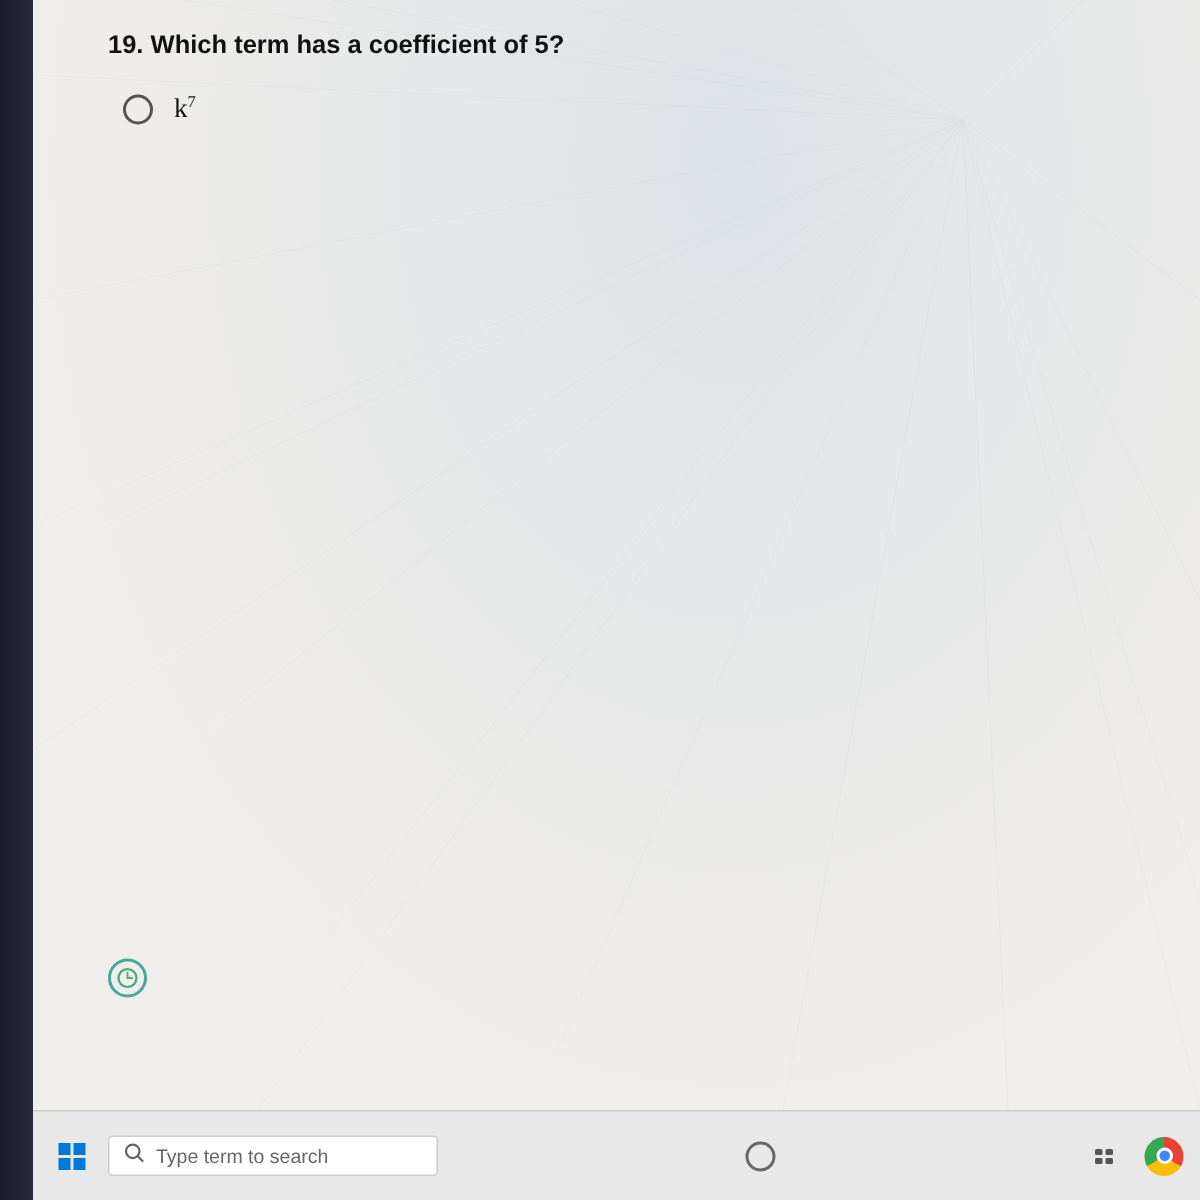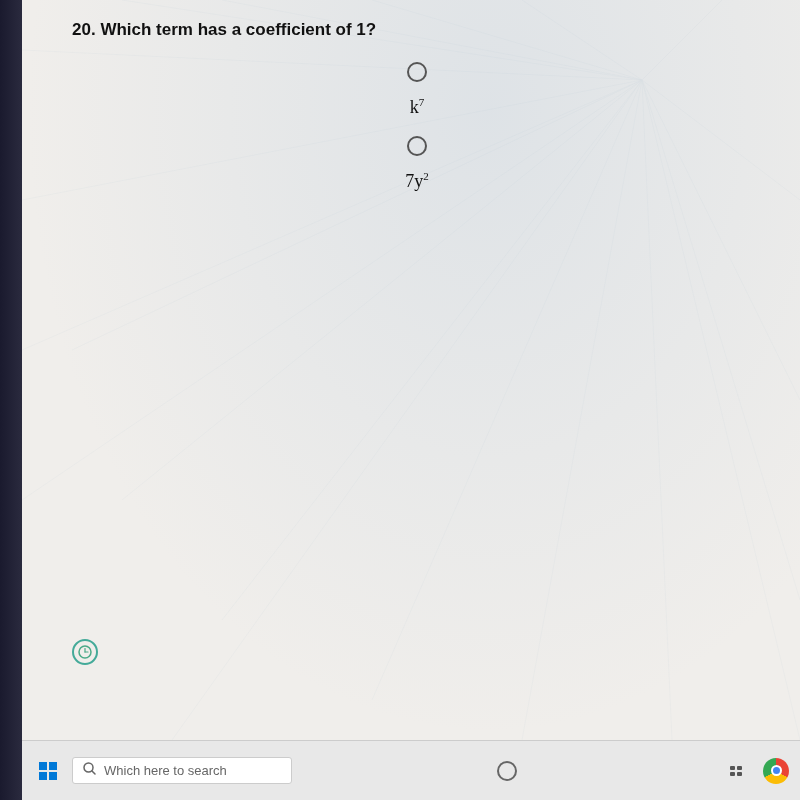--- a/index.html
+++ b/index.html
@@ -77,21 +77,20 @@
       flex-direction: column;
       gap: 18px;
       margin-left: 10px;
     }
 
     .option-item {
       display: flex;
       align-items: center;
       gap: 14px;
       cursor: pointer;
-      flex-direction: column;
     }
 
     .radio-circle {
       width: 20px;
       height: 20px;
       border-radius: 50%;
       border: 2px solid #555;
       background: transparent;
       flex-shrink: 0;
       display: flex;
@@ -283,35 +282,31 @@
       <line x1="620" y1="80" x2="0" y2="50"></line>
       <line x1="620" y1="80" x2="0" y2="350"></line>
       <line x1="620" y1="80" x2="0" y2="500"></line>
       <line x1="620" y1="80" x2="150" y2="740"></line>
       <line x1="620" y1="80" x2="778" y2="740"></line>
     </g>
   </svg>
 
   <div class="question-area">
     <div class="question-title">
-      <span class="question-number">20.</span>
-      <span>Which term has a coefficient of 1?</span>
+      <span class="question-number">19.</span>
+      <span>Which term has a coefficient of 5?</span>
     </div>
 
     <div class="options-list">
 
       <div class="option-item">
         <div class="radio-circle"></div>
         <span class="option-text">k<sup>7</sup></span>
       </div>
 
-      <div class="option-item">
-        <div class="radio-circle"></div>
-        <span class="option-text">7y<sup>2</sup></span>
-      </div>
 
 
 
     </div>
   </div>
 
   <div class="clock-area">
     <div class="clock-icon">
       <svg width="14" height="14" viewBox="0 0 14 14">
         <circle cx="7" cy="7" r="6" stroke="#4aaa88" stroke-width="1.5" fill="none"></circle>
@@ -334,21 +329,21 @@
     </div>
   </div>
 
   <div class="taskbar-search">
     <span class="search-icon-wrap">
       <svg width="13" height="13" viewBox="0 0 13 13" fill="none" xmlns="http://www.w3.org/2000/svg">
         <circle cx="5.5" cy="5.5" r="4.5" stroke="#666" stroke-width="1.5"></circle>
         <line x1="9" y1="9" x2="12" y2="12" stroke="#666" stroke-width="1.5" stroke-linecap="round"></line>
       </svg>
     </span>
-    <span class="search-placeholder">Which here to search</span>
+    <span class="search-placeholder">Type term to search</span>
   </div>
 
   <div class="taskbar-center">
     <div class="taskbar-circle"></div>
   </div>
 
   <div class="taskbar-right">
 
     <div class="taskbar-icon-box">
       <div class="taskview-icon">

